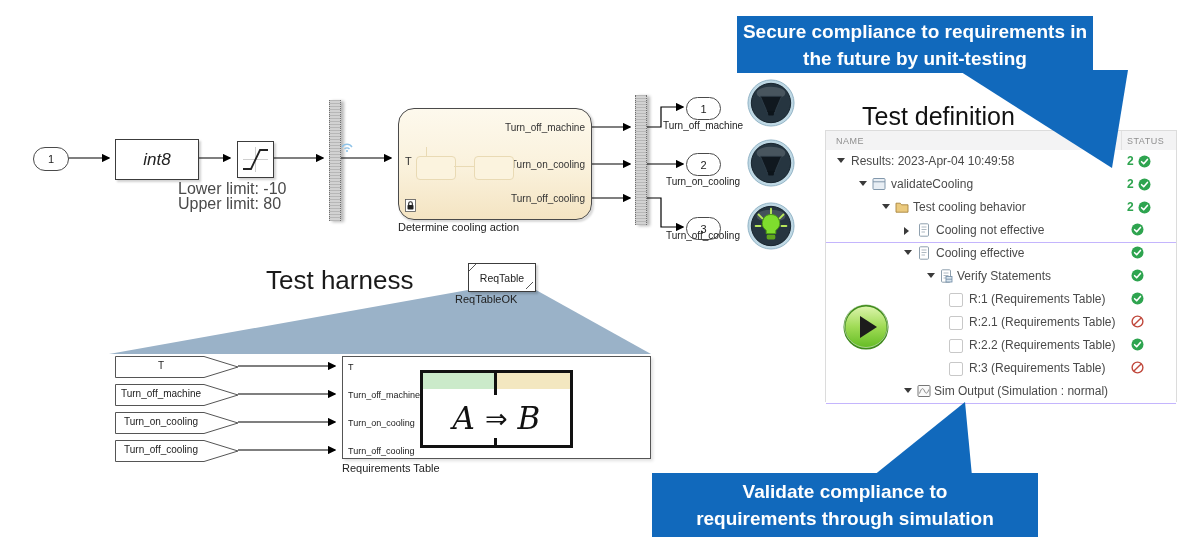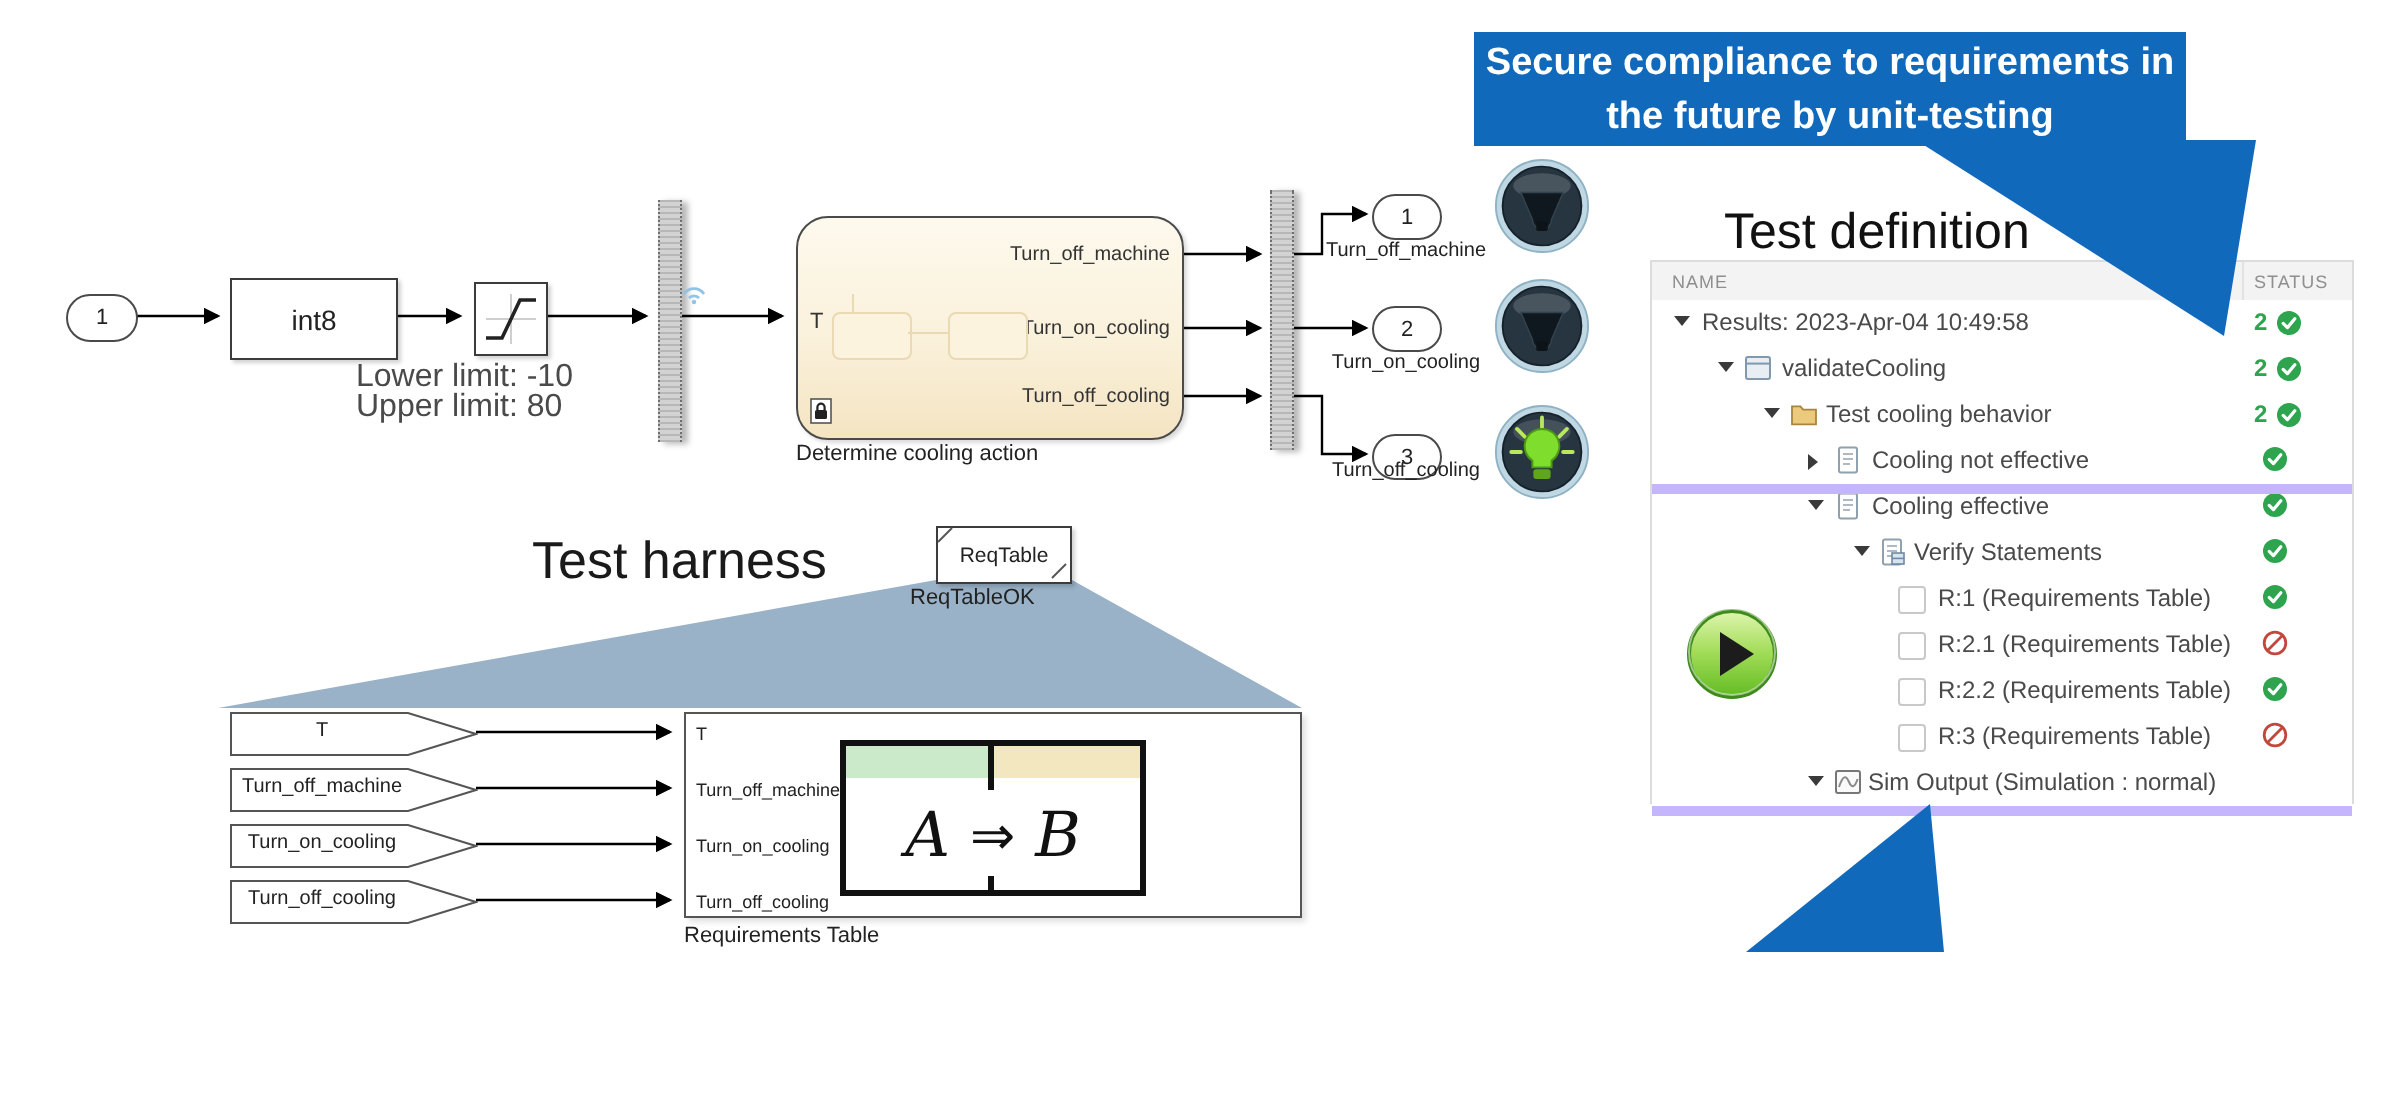--- a/index.html
+++ b/index.html
@@ -6,21 +6,21 @@
   .canvas{position:relative;width:1200px;height:550px;background:#fff;overflow:hidden;
           font-family:"Liberation Sans",sans-serif;color:#222;}
   .abs{position:absolute;}
   svg{display:block;}
 
   
   .oval{border:1.5px solid #4a4a4a;border-radius:12px;background:#fff;
         display:flex;align-items:center;justify-content:center;font-size:11px;color:#222;}
   .blk{border:1.5px solid #3c3c3c;background:#fff;display:flex;align-items:center;
        justify-content:center;box-shadow:1.5px 1.5px 2px rgba(0,0,0,.18);}
-  .int8{font-size:14px;}
+  .int8{font-size:17px;font-style:italic;}
   .satlabels{width:150px;text-align:left;font-size:16px;line-height:15px;color:#4a4a4a;}
   .bar{width:10px;background:repeating-linear-gradient(0deg,#b7b7b7 0 1px,#d2d2d2 1px 3px);
        border-left:1px dotted #6f6f6f;border-right:1px dotted #6f6f6f;
        box-shadow:3px 1px 3px rgba(0,0,0,.28);}
   .subsys{border:1.5px solid #4a4a4a;border-radius:16px;
           background:linear-gradient(180deg,#FDF9ED 0%,#FAF1DB 55%,#F4E4C2 100%);
           box-shadow:1.5px 1.5px 2px rgba(0,0,0,.15);}
   .subsys .plabel{position:absolute;font-size:10px;color:#333;}
   .state{position:absolute;border:1px solid #E9DAB4;border-radius:4px;background:#FBF3DE;}
   .caption{font-size:11px;color:#222;text-align:left;}
@@ -42,21 +42,21 @@
 
   
   .ttitle{font-size:25px;color:#111;}
   .table{position:absolute;left:825px;top:130px;width:352px;height:272px;
          border:1px solid #DCDCDC;background:#fff;box-sizing:border-box;}
   .thead{position:absolute;left:0;top:0;width:100%;height:19px;background:#F3F3F4;
          border-bottom:1px solid #DCDCDC;font-size:9px;color:#8f8f8f;letter-spacing:.5px;}
   .thead .c1{position:absolute;left:10px;top:5px;}
   .thead .c2{position:absolute;left:301px;top:5px;}
   .vdiv{position:absolute;left:295px;top:0;width:1px;height:100%;background:#E2E2E2;}
-  .trow{position:absolute;left:0;width:100%;height:23px;border-bottom:5px solid #c4b5fd;
+  .trow{position:absolute;left:0;width:100%;height:23px;border-bottom:1px solid #c4b5fd;
         font-size:12px;color:#4a4a4a;background:#fff;}
   .trow .rlabel{position:absolute;top:4px;white-space:nowrap;}
   .tri{width:0;height:0;display:inline-block;position:absolute;top:8px;}
   .tri.down{border-left:4px solid transparent;border-right:4px solid transparent;border-top:5px solid #3a3a3a;}
   .tri.right{border-top:4px solid transparent;border-bottom:4px solid transparent;border-left:5px solid #3a3a3a;}
   .cb{position:absolute;top:5px;width:12px;height:12px;background:#fff;border:1px solid #c8c8c8;border-radius:2px;}
   .ricon{position:absolute;top:4px;}
   .stat{position:absolute;left:301px;top:4px;display:flex;align-items:center;gap:4px;}
   .cnt{color:#2EA44F;font-weight:bold;font-size:12px;}
 
@@ -413,14 +413,18 @@
 
   <svg class="abs" style="left:0;top:0" width="1200" height="550" pointer-events="none">
     <polygon points="958,70 1128,70 1112,168" fill="#1169BC"></polygon>
     <polygon points="873,476 972,476 965,402" fill="#1169BC"></polygon>
   </svg>
 
   <div class="abs callout" style="left:737px;top:16px;width:356px;height:57px">
     <div>Secure compliance to requirements in</div>
     <div>the future by unit-testing</div>
   </div>
+  <div class="abs callout" style="left:652px;top:473px;width:386px;height:64px">
+    <div>Validate compliance to</div>
+    <div>requirements through simulation</div>
+  </div>
 
 </div>
 
 </body></html>

